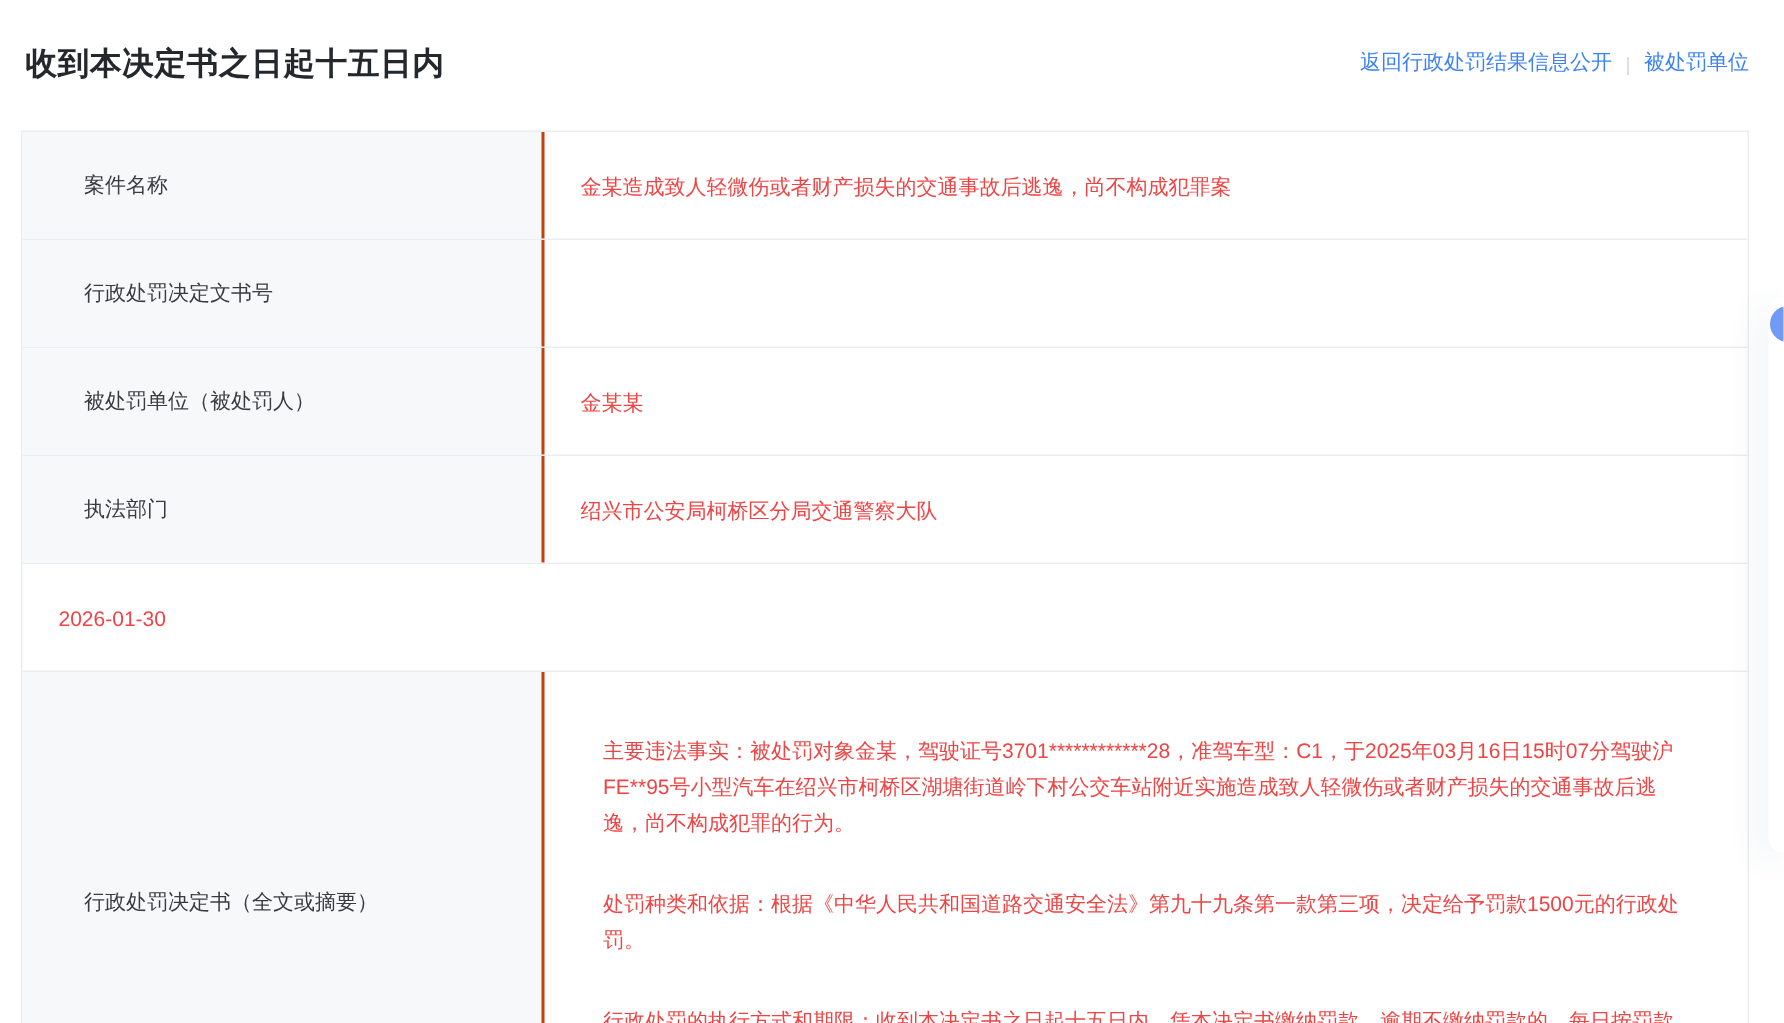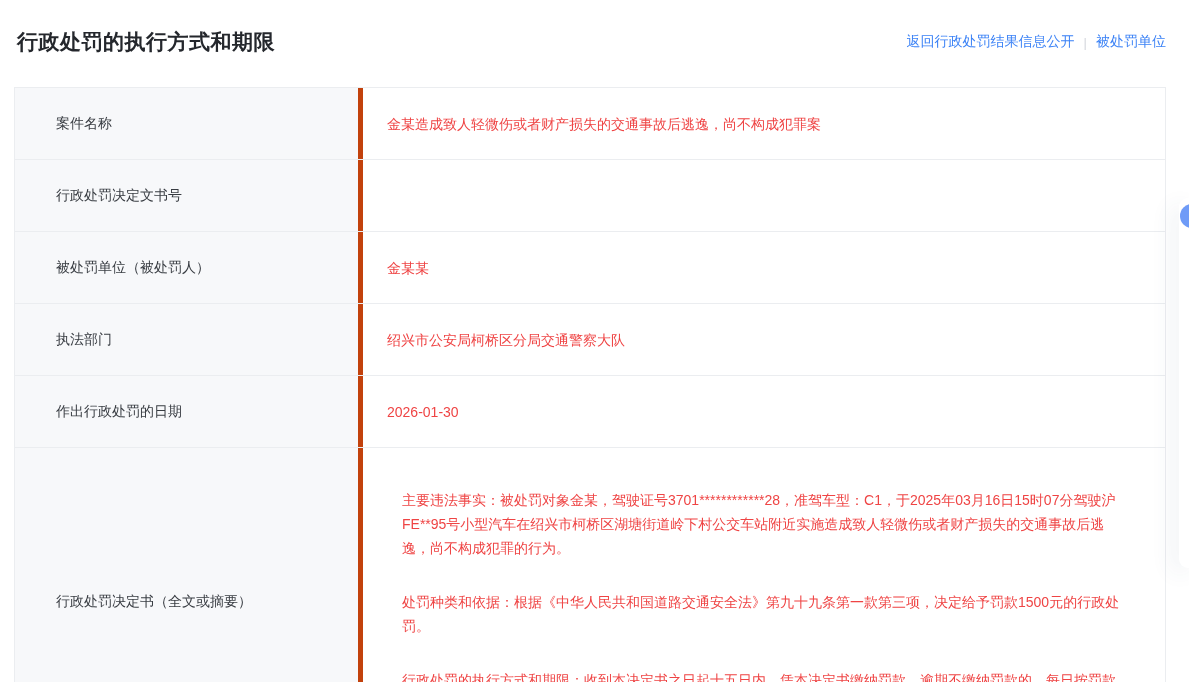--- a/index.html
+++ b/index.html
@@ -44,21 +44,21 @@
   }
   .detail-row {
     display: flex;
     border-bottom: 1px solid #ebedf0;
   }
   .detail-row:last-child { border-bottom: none; }
   .label-cell {
     width: 348px;
     min-width: 348px;
     background: #f7f8fa;
-    border-right: 5px solid #c2410c;
+    border-right: 2px solid #c2410c;
     display: flex;
     align-items: center;
     padding: 0 16px 0 41px;
     font-size: 14px;
     color: #383c42;
   }
   .value-cell {
     flex: 1;
     display: flex;
     flex-direction: column;
@@ -89,21 +89,21 @@
     height: 24px;
     border-radius: 50%;
     background: #6f9bf7;
     cursor: pointer;
   }
 </style>
 </head>
 <body>
 
 <div class="header">
-  <div class="page-title">行政处罚的执行方式和期限</div>
+  <div class="page-title">收到本决定书之日起十五日内</div>
   <div class="header-links">
     <a class="header-link">返回行政处罚结果信息公开</a>
     <span class="link-divider">|</span>
     <a class="header-link">被处罚单位</a>
   </div>
 </div>
 
 <div class="detail-table">
 
   <div class="detail-row simple">
@@ -119,21 +119,20 @@
     <div class="label-cell">被处罚单位（被处罚人）</div>
     <div class="value-cell">金某某</div>
   </div>
 
   <div class="detail-row simple">
     <div class="label-cell">执法部门</div>
     <div class="value-cell">绍兴市公安局柯桥区分局交通警察大队</div>
   </div>
 
   <div class="detail-row simple">
-    <div class="label-cell">作出行政处罚的日期</div>
     <div class="value-cell">2026-01-30</div>
   </div>
 
   <div class="detail-row long">
     <div class="label-cell">行政处罚决定书（全文或摘要）</div>
     <div class="value-cell">
       <p>主要违法事实：被处罚对象金某，驾驶证号3701************28，准驾车型：C1，于2025年03月16日15时07分驾驶沪FE**95号小型汽车在绍兴市柯桥区湖塘街道岭下村公交车站附近实施造成致人轻微伤或者财产损失的交通事故后逃逸，尚不构成犯罪的行为。</p>
       <p>处罚种类和依据：根据《中华人民共和国道路交通安全法》第九十九条第一款第三项，决定给予罚款1500元的行政处罚。</p>
       <p>行政处罚的执行方式和期限：收到本决定书之日起十五日内，凭本决定书缴纳罚款，逾期不缴纳罚款的，每日按罚款数额的百分之三加处罚款，加处罚款的数额不超过罚款本数。</p>
     </div>

